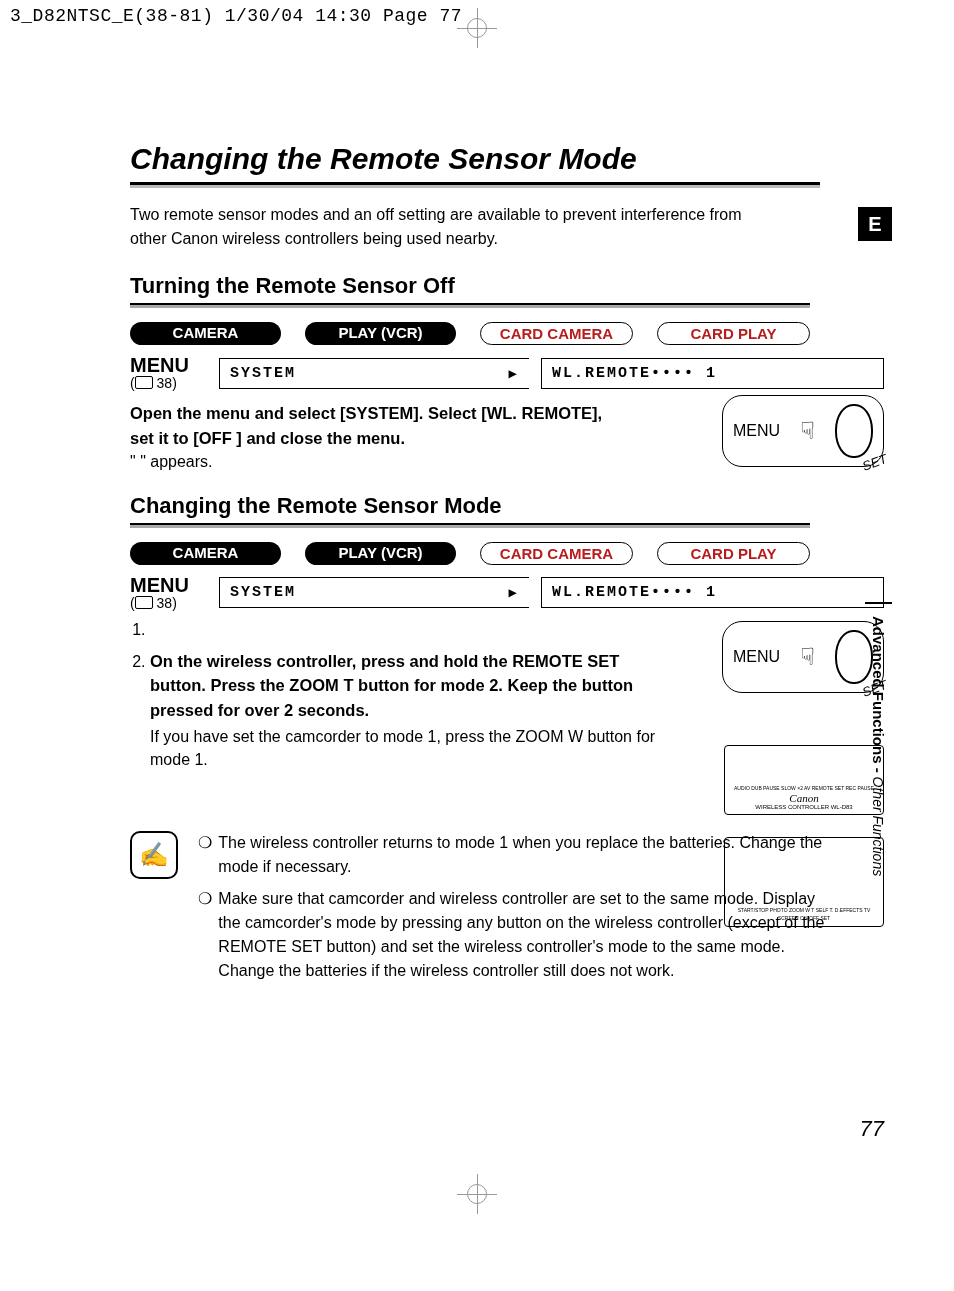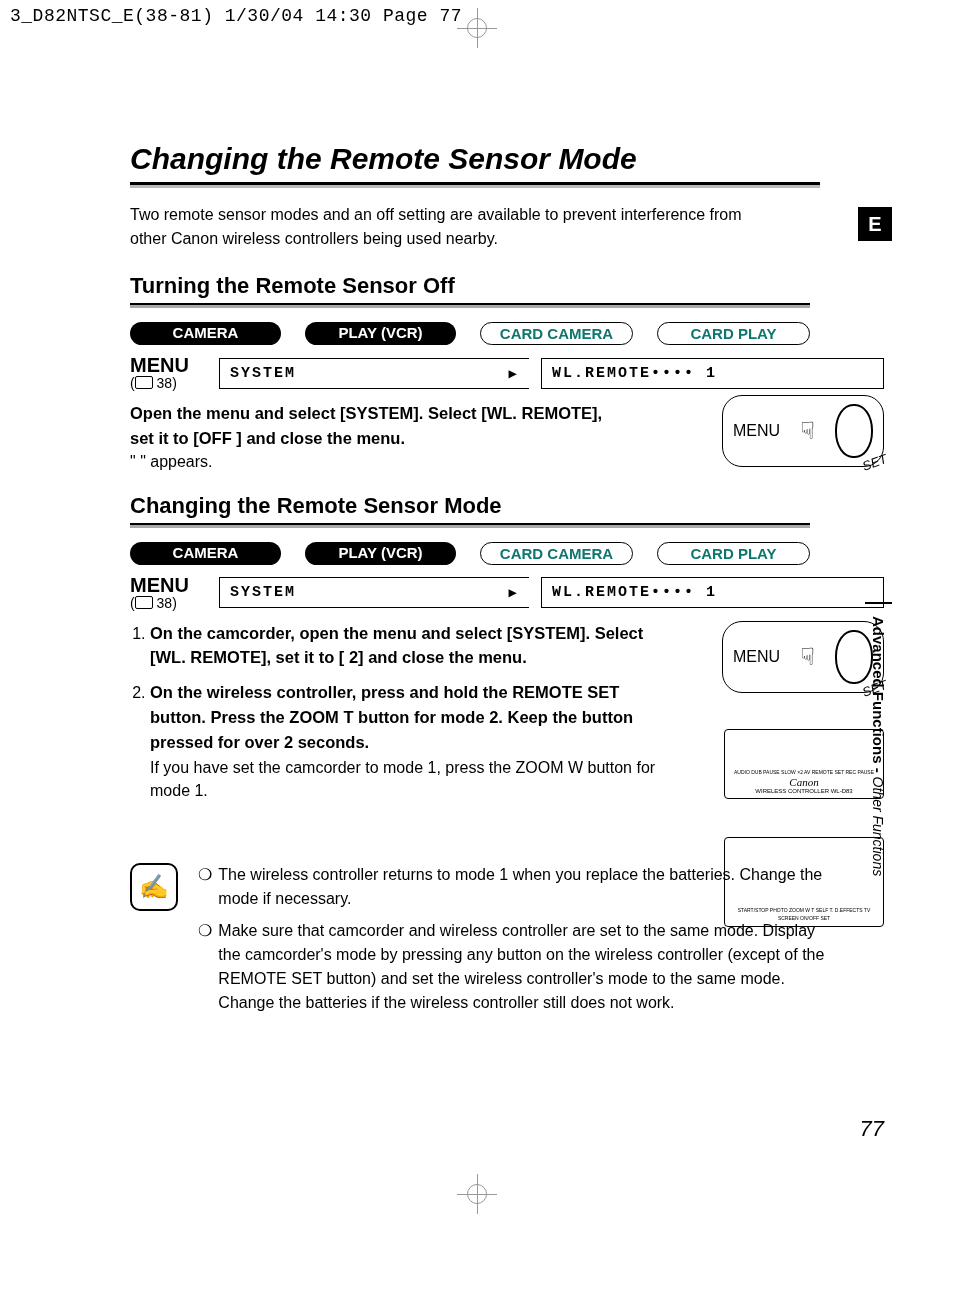--- a/index.html
+++ b/index.html
@@ -114,21 +114,21 @@
   }
   .pill {
     flex:1;
     text-align:center;
     font-weight:700;
     font-size:15px;
     padding:2px 0;
     border-radius: 12px;
   }
   .pill.solid { background:#000; color:#fff; }
-  .pill.outline { background:#fff; color:#0f766e; border:1.5px solid #000; }
+  .pill.outline { background:#fff; color:#b91c1c; border:1.5px solid #000; }
 
   .menu-block {
     display:flex;
     align-items:center;
     gap:18px;
     margin:10px 0;
   }
   .menu-label {
     font-family: "Arial Black", Arial, sans-serif;
     font-weight:900;
@@ -380,36 +380,35 @@
         <span>SYSTEM</span>
         <span class="arrow-right">▶</span>
       </div>
       <div class="menu-box right">WL.REMOTE•••• 1</div>
     </div>
   </div>
 
   <div style="position:relative;">
     <ol class="numbered">
       <li>
-        <div class="stepb">On the camcorder, open the menu and select [SYSTEM]. Select [WL. REMOTE], set it to [ 2] and close the menu.</div>
       </li>
       <li>
         <div class="stepb">On the wireless controller, press and hold the REMOTE SET button. Press the ZOOM T button for mode 2. Keep the button pressed for over 2 seconds.</div>
         <div class="stepn">If you have set the camcorder to mode 1, press the ZOOM W button for mode 1.</div>
       </li>
     </ol>
 
     <div class="menu-illus" style="right:0; top:0;">
       <span class="mlabel">MENU</span>
       <span class="hand">☟</span>
       <span class="dial"></span>
       <span class="set-label">SET</span>
     </div>
 
-    <div class="remote-box" style="right:0; top:108px;margin-left:9px;">
+    <div class="remote-box" style="right:0; top:124px;margin-left:9px;">
       <div style="font-size:5px; text-align:center; line-height:1.4;">AUDIO DUB  PAUSE  SLOW  ×2  AV  REMOTE SET  REC PAUSE</div>
       <div class="canon">Canon</div>
       <div class="sub">WIRELESS CONTROLLER WL-D83</div>
     </div>
 
     <div class="remote-box second" style="right:0; top:216px;">
        <div style="font-size:5px; text-align:center; line-height:1.6;">START/STOP  PHOTO  ZOOM  W  T  SELF T.  D.EFFECTS  TV SCREEN  ON/OFF  SET</div>
     </div>
   </div>
 

